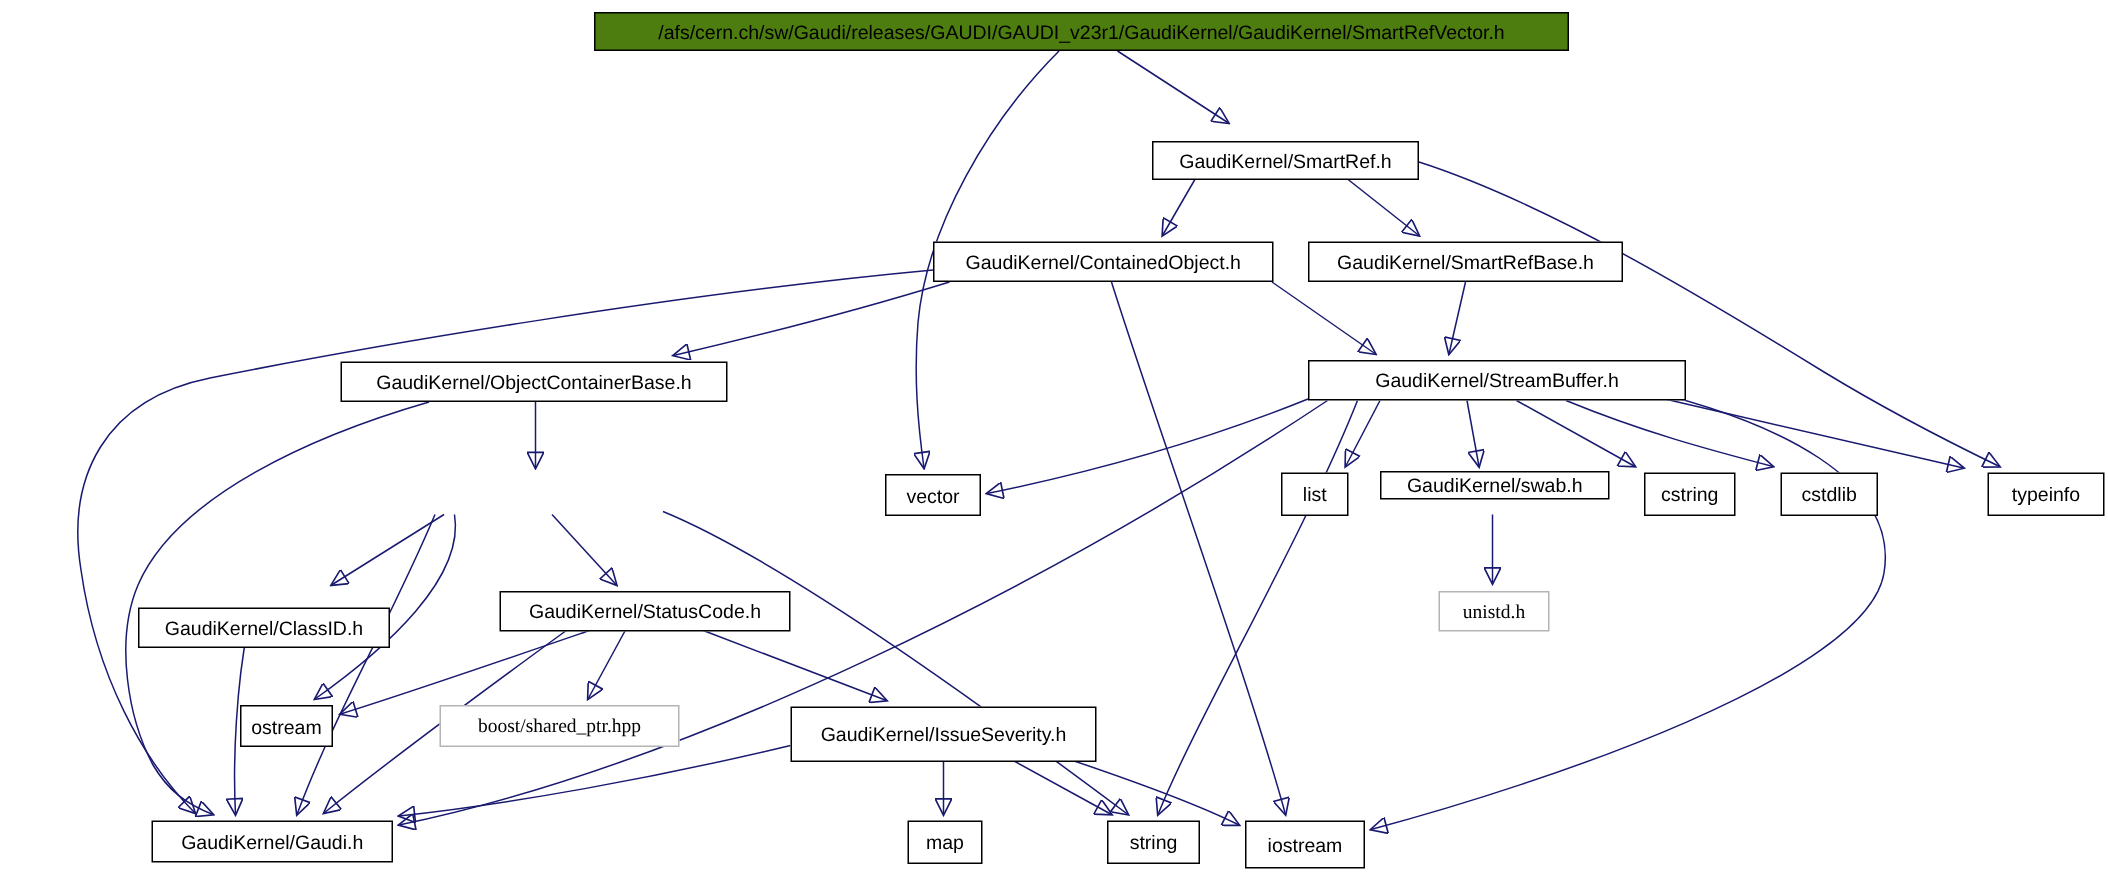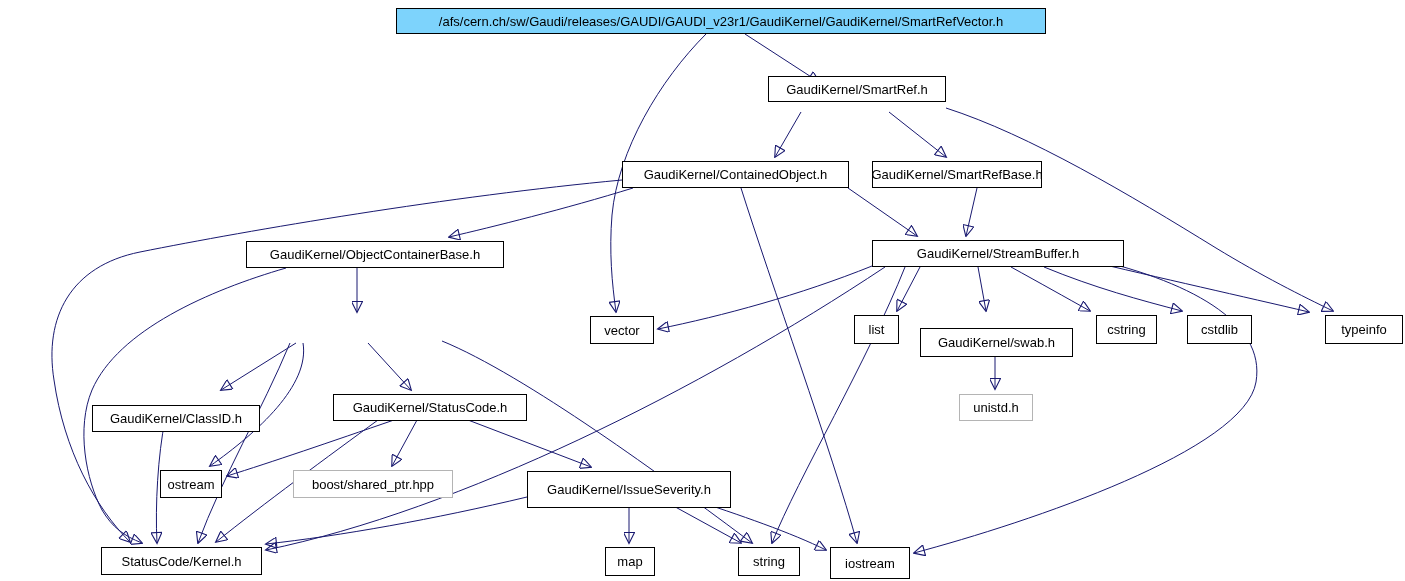--- a/index.html
+++ b/index.html
@@ -3,22 +3,22 @@
 <meta charset="utf-8">
 <style>
   html,body{margin:0;padding:0;background:#ffffff;}
   #canvas{position:relative;width:1405px;height:581px;background:#ffffff;overflow:hidden;
           font-family:"Liberation Sans",sans-serif;}
   #edge-layer{position:absolute;left:0;top:0;width:1405px;height:581px;}
   #edge-layer path{fill:none;stroke:#191970;stroke-width:1;}
   .node{position:absolute;box-sizing:border-box;background:#ffffff;border:1px solid #000000;
         display:flex;align-items:center;justify-content:center;white-space:nowrap;
         font-size:13px;color:#000000;z-index:2;}
-  .node.root{background:#7dd3fc;}
-  .node.external{border-color:#b4b4b4;}
+  .node.root{background:#4d7c0f;}
+  .node.external{border-color:#b4b4b4;font-family:Liberation Serif, serif;}
 </style>
 </head>
 <body>
 
 <div id="canvas">
 
   <svg id="edge-layer" width="1405" height="581" viewBox="0 0 1405 581" xmlns="http://www.w3.org/2000/svg">
     <defs>
       <marker id="arrow" viewBox="0 0 10 10" refX="9.5" refY="5" markerWidth="13" markerHeight="11" markerUnits="userSpaceOnUse" orient="auto">
         <path d="M0,0 L10,5 L0,10 Z" fill="#191970" stroke="none"></path>
@@ -58,56 +58,56 @@
     <path marker-end="url(#arrow)" d="M1080,259 C1160,278 1245,297 1309,312"></path>
     <path marker-end="url(#arrow)" d="M872,266 C800,295 722,316 658,329"></path>
     <path marker-end="url(#arrow)" d="M905,267 C868,360 798,478 772,543"></path>
     <path marker-end="url(#arrow)" d="M1080,256 C1190,280 1266,322 1256,382 C1245,450 1030,522 914,553"></path>
     <path marker-end="url(#arrow)" d="M885,267 C700,390 460,510 266,550"></path>
     <path marker-end="url(#arrow)" d="M995,343 L995,389"></path>
   </svg>
 
   <div class="node root" style="left:396px;top:8px;width:650px;height:26px">/afs/cern.ch/sw/Gaudi/releases/GAUDI/GAUDI_v23r1/GaudiKernel/GaudiKernel/SmartRefVector.h</div>
 
-  <div class="node" style="left:768px;top:76px;width:178px;height:26px">GaudiKernel/SmartRef.h</div>
+  <div class="node" style="left:768px;top:94px;width:178px;height:26px">GaudiKernel/SmartRef.h</div>
 
   <div class="node" style="left:622px;top:161px;width:227px;height:27px">GaudiKernel/ContainedObject.h</div>
 
-  <div class="node" style="left:872px;top:161px;width:170px;height:27px">GaudiKernel/SmartRefBase.h</div>
+  <div class="node" style="left:872px;top:161px;width:210px;height:27px">GaudiKernel/SmartRefBase.h</div>
 
-  <div class="node" style="left:246px;top:241px;width:258px;height:27px">GaudiKernel/ObjectContainerBase.h</div>
+  <div class="node" style="left:227px;top:241px;width:258px;height:27px">GaudiKernel/ObjectContainerBase.h</div>
 
   <div class="node" style="left:872px;top:240px;width:252px;height:27px">GaudiKernel/StreamBuffer.h</div>
 
   <div class="node" style="left:590px;top:316px;width:64px;height:28px">vector</div>
 
 
   <div class="node" style="left:854px;top:315px;width:45px;height:29px">list</div>
 
-  <div class="node" style="left:920px;top:328px;width:153px;height:29px">GaudiKernel/swab.h</div>
+  <div class="node" style="left:920px;top:314px;width:153px;height:19px">GaudiKernel/swab.h</div>
 
   <div class="node" style="left:1096px;top:315px;width:61px;height:29px">cstring</div>
 
   <div class="node" style="left:1187px;top:315px;width:65px;height:29px">cstdlib</div>
 
   <div class="node" style="left:1325px;top:315px;width:78px;height:29px">typeinfo</div>
 
   <div class="node" style="left:92px;top:405px;width:168px;height:27px">GaudiKernel/ClassID.h</div>
 
   <div class="node" style="left:333px;top:394px;width:194px;height:27px">GaudiKernel/StatusCode.h</div>
 
   <div class="node external" style="left:959px;top:394px;width:74px;height:27px">unistd.h</div>
 
   <div class="node" style="left:160px;top:470px;width:62px;height:28px">ostream</div>
 
   <div class="node external" style="left:293px;top:470px;width:160px;height:28px">boost/shared_ptr.hpp</div>
 
   <div class="node" style="left:527px;top:471px;width:204px;height:37px">GaudiKernel/IssueSeverity.h</div>
 
-  <div class="node" style="left:101px;top:547px;width:161px;height:28px">StatusCode/Kernel.h</div>
+  <div class="node" style="left:101px;top:547px;width:161px;height:28px">GaudiKernel/Gaudi.h</div>
 
   <div class="node" style="left:605px;top:547px;width:50px;height:29px">map</div>
 
   <div class="node" style="left:738px;top:547px;width:62px;height:29px">string</div>
 
   <div class="node" style="left:830px;top:547px;width:80px;height:32px">iostream</div>
 
 </div>
 
 </body></html>

